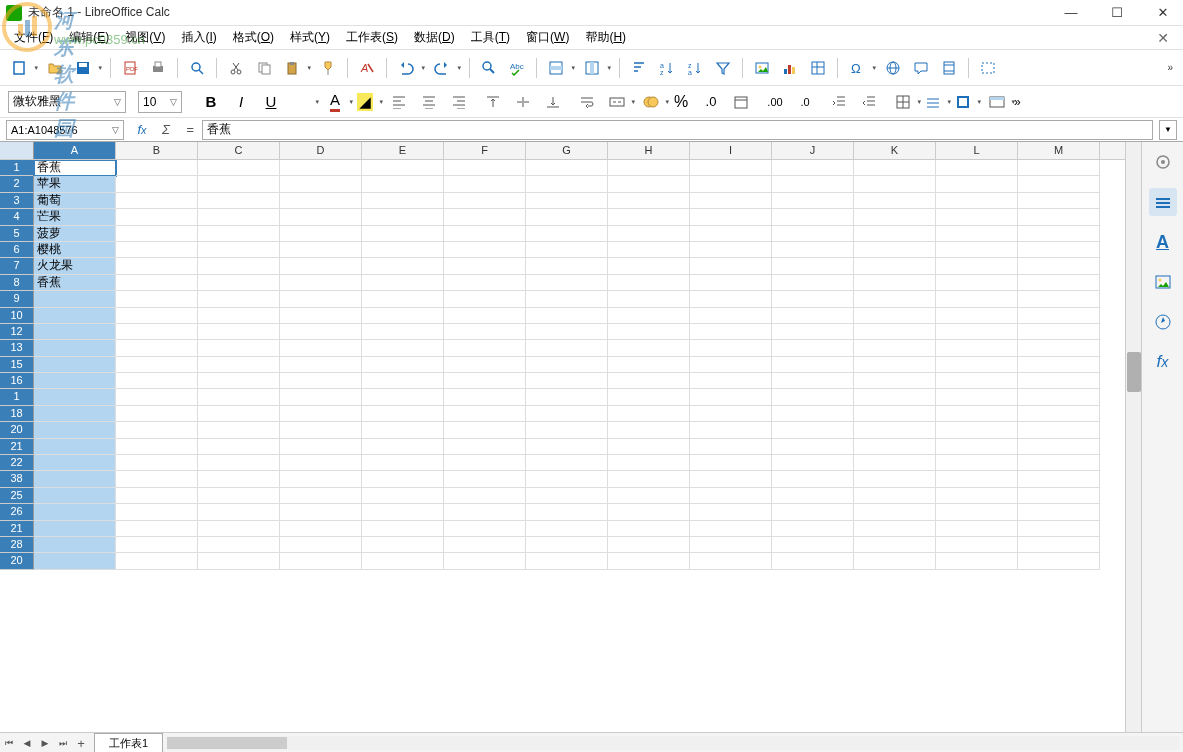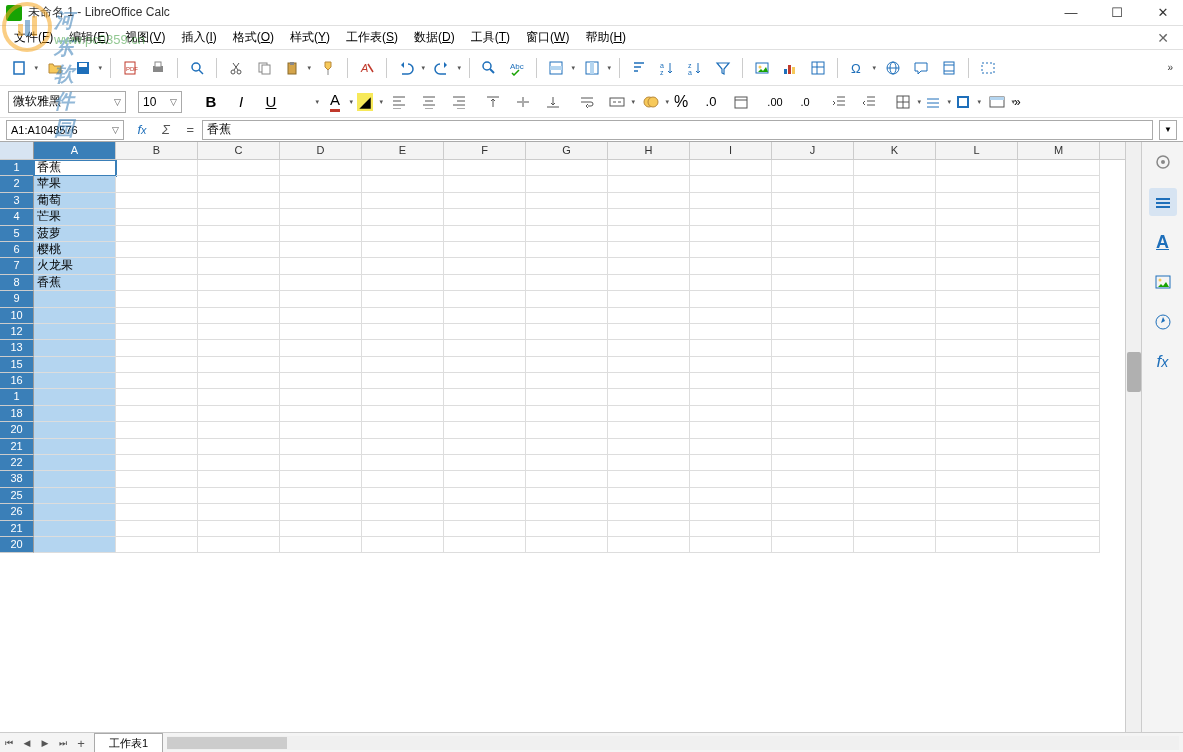--- a/index.html
+++ b/index.html
@@ -823,20 +823,36 @@
           <div class="cell" style="width: 82px;"></div>
           <div class="cell" style="width: 82px;"></div>
           <div class="cell" style="width: 82px;"></div>
           <div class="cell" style="width: 82px;"></div>
           <div class="cell" style="width: 82px;"></div>
           <div class="cell" style="width: 82px;"></div>
           <div class="cell" style="width: 82px;"></div>
         </div>
         <div class="row">
           <div class="row-header selected">21</div>
+          <div class="cell selected-col" style="width: 82px;"></div>
+          <div class="cell" style="width: 82px;"></div>
+          <div class="cell" style="width: 82px;"></div>
+          <div class="cell" style="width: 82px;"></div>
+          <div class="cell" style="width: 82px;"></div>
+          <div class="cell" style="width: 82px;"></div>
+          <div class="cell" style="width: 82px;"></div>
+          <div class="cell" style="width: 82px;"></div>
+          <div class="cell" style="width: 82px;"></div>
+          <div class="cell" style="width: 82px;"></div>
+          <div class="cell" style="width: 82px;"></div>
+          <div class="cell" style="width: 82px;"></div>
+          <div class="cell" style="width: 82px;"></div>
+        </div>
+        <div class="row">
+          <div class="row-header selected">28</div>
           <div class="cell selected-col" style="width: 82px;"></div>
           <div class="cell" style="width: 82px;"></div>
           <div class="cell" style="width: 82px;"></div>
           <div class="cell" style="width: 82px;"></div>
           <div class="cell" style="width: 82px;"></div>
           <div class="cell" style="width: 82px;"></div>
           <div class="cell" style="width: 82px;"></div>
           <div class="cell" style="width: 82px;"></div>
           <div class="cell" style="width: 82px;"></div>
           <div class="cell" style="width: 82px;"></div>

